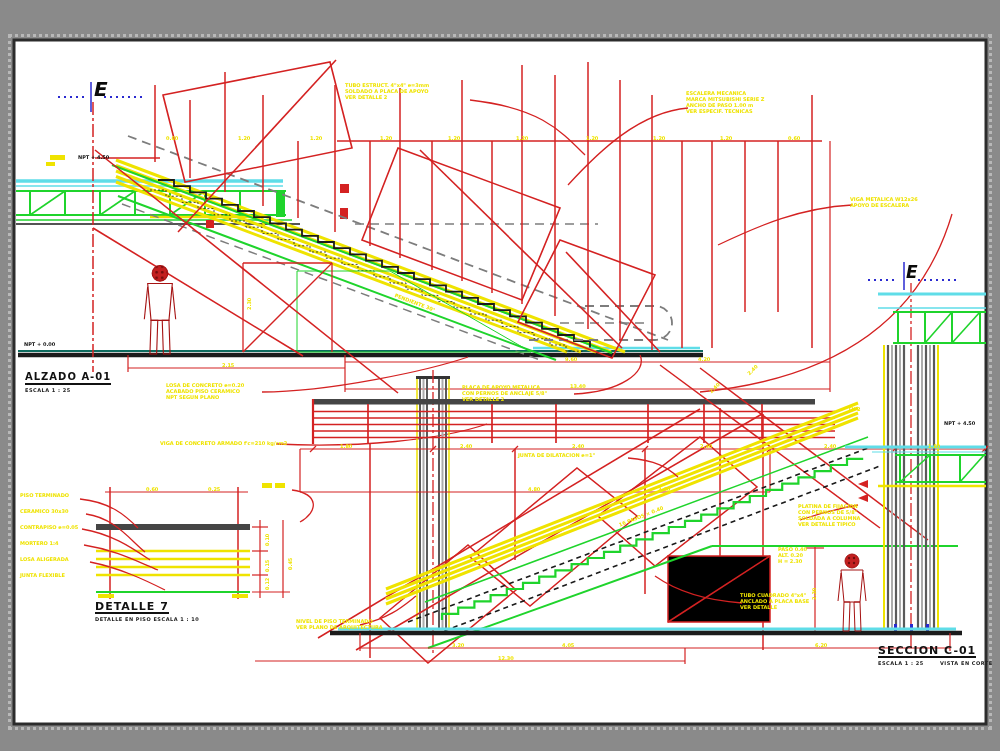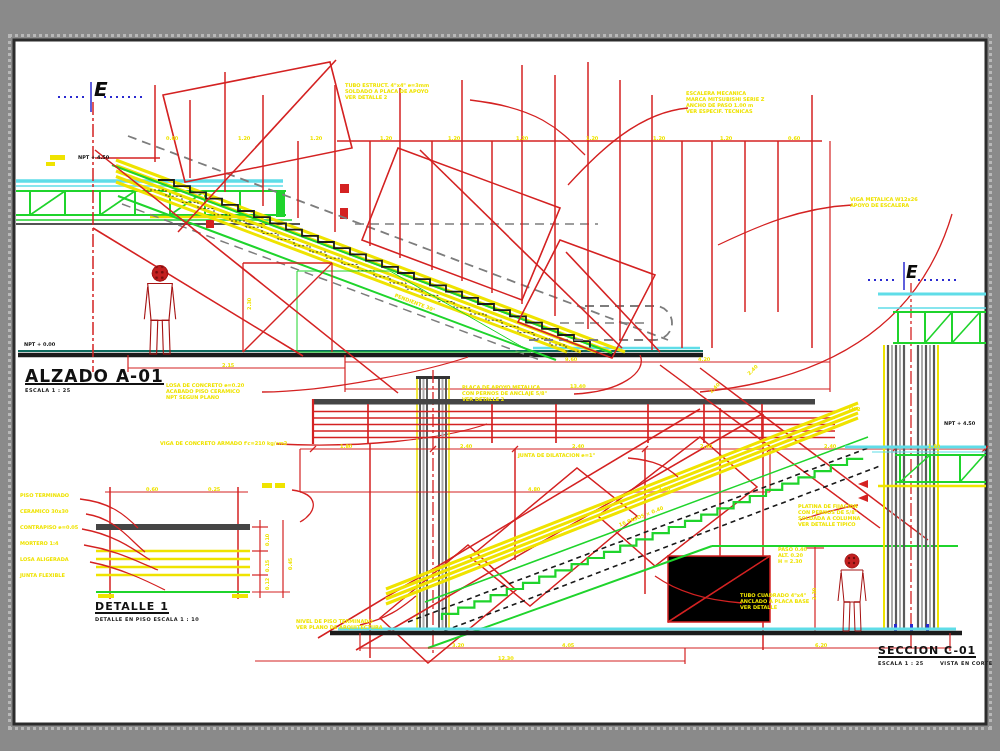--- a/index.html
+++ b/index.html
@@ -12,21 +12,21 @@
   .sr{stroke:var(--red);} .sy{stroke:var(--yellow);} .sg{stroke:var(--green);}
   .sc{stroke:var(--cyan);} .sk{stroke:var(--dark);} .sgr{stroke:var(--gray);}
   .sb{stroke:var(--blue_marker);} .st{stroke:var(--teal);}
   .fy{fill:var(--yellow);stroke:none;} .fr{fill:var(--red);stroke:none;}
   .fbar{fill:var(--bar);stroke:none;} .fblue{fill:var(--blue_marker);stroke:none;}
   .dashdot{stroke-dasharray:13 3 3 3;}
   .dash{stroke-dasharray:9 6;} .dot{stroke-dasharray:2 4;}
   .txt{position:absolute;white-space:nowrap;}
   .yt{color:var(--yellow);font-size:5px;line-height:6px;font-weight:bold;}
   .bt{color:#151515;font-size:5px;line-height:6px;font-weight:bold;}
-  .title{color:#111;font-weight:bold;font-size:17px;line-height:13px;
+  .title{color:#111;font-weight:bold;font-size:10px;line-height:13px;
          border-bottom:2px solid #111;letter-spacing:1px;}
   .title2{font-size:11px;line-height:11px;}
   .sub{color:#222;font-size:5px;font-weight:bold;letter-spacing:.5px;}
   .emark{color:#0a0a0a;font-weight:bold;font-style:italic;font-size:20px;line-height:18px;}
   .rot{transform-origin:left top;}
 </style>
 </head>
 <body>
 
 <div id="stage">
@@ -366,21 +366,21 @@
   <div class="txt emark" style="left:94px;top:80px;">E</div>
   <div class="txt emark" style="left:906px;top:263px;font-size:17px;">E</div>
 
   <div class="txt bt" style="left:78px;top:154px;">NPT + 4.50</div>
   <div class="txt bt" style="left:24px;top:341px;">NPT + 0.00</div>
   <div class="txt bt" style="left:944px;top:420px;">NPT + 4.50</div>
 
   <div class="txt title" style="left:25px;top:370px;">ALZADO A-01</div>
   <div class="txt sub" style="left:25px;top:387px;">ESCALA  1 : 25</div>
 
-  <div class="txt title title2" style="left:95px;top:601px;">DETALLE 1</div>
+  <div class="txt title title2" style="left:95px;top:601px;">DETALLE 7</div>
   <div class="txt sub" style="left:95px;top:616px;">DETALLE EN PISO   ESCALA  1 : 10</div>
 
   <div class="txt title title2" style="left:878px;top:645px;">SECCION C-01</div>
   <div class="txt sub" style="left:878px;top:660px;">ESCALA  1 : 25</div>
   <div class="txt sub" style="left:940px;top:660px;">VISTA EN CORTE</div>
 
   <div class="txt yt" style="left:345px;top:82px;">
       <div>TUBO ESTRUCT. 4"x4" e=3mm</div>
       <div>SOLDADO A PLACA DE APOYO</div>
       <div>VER DETALLE 2</div>

